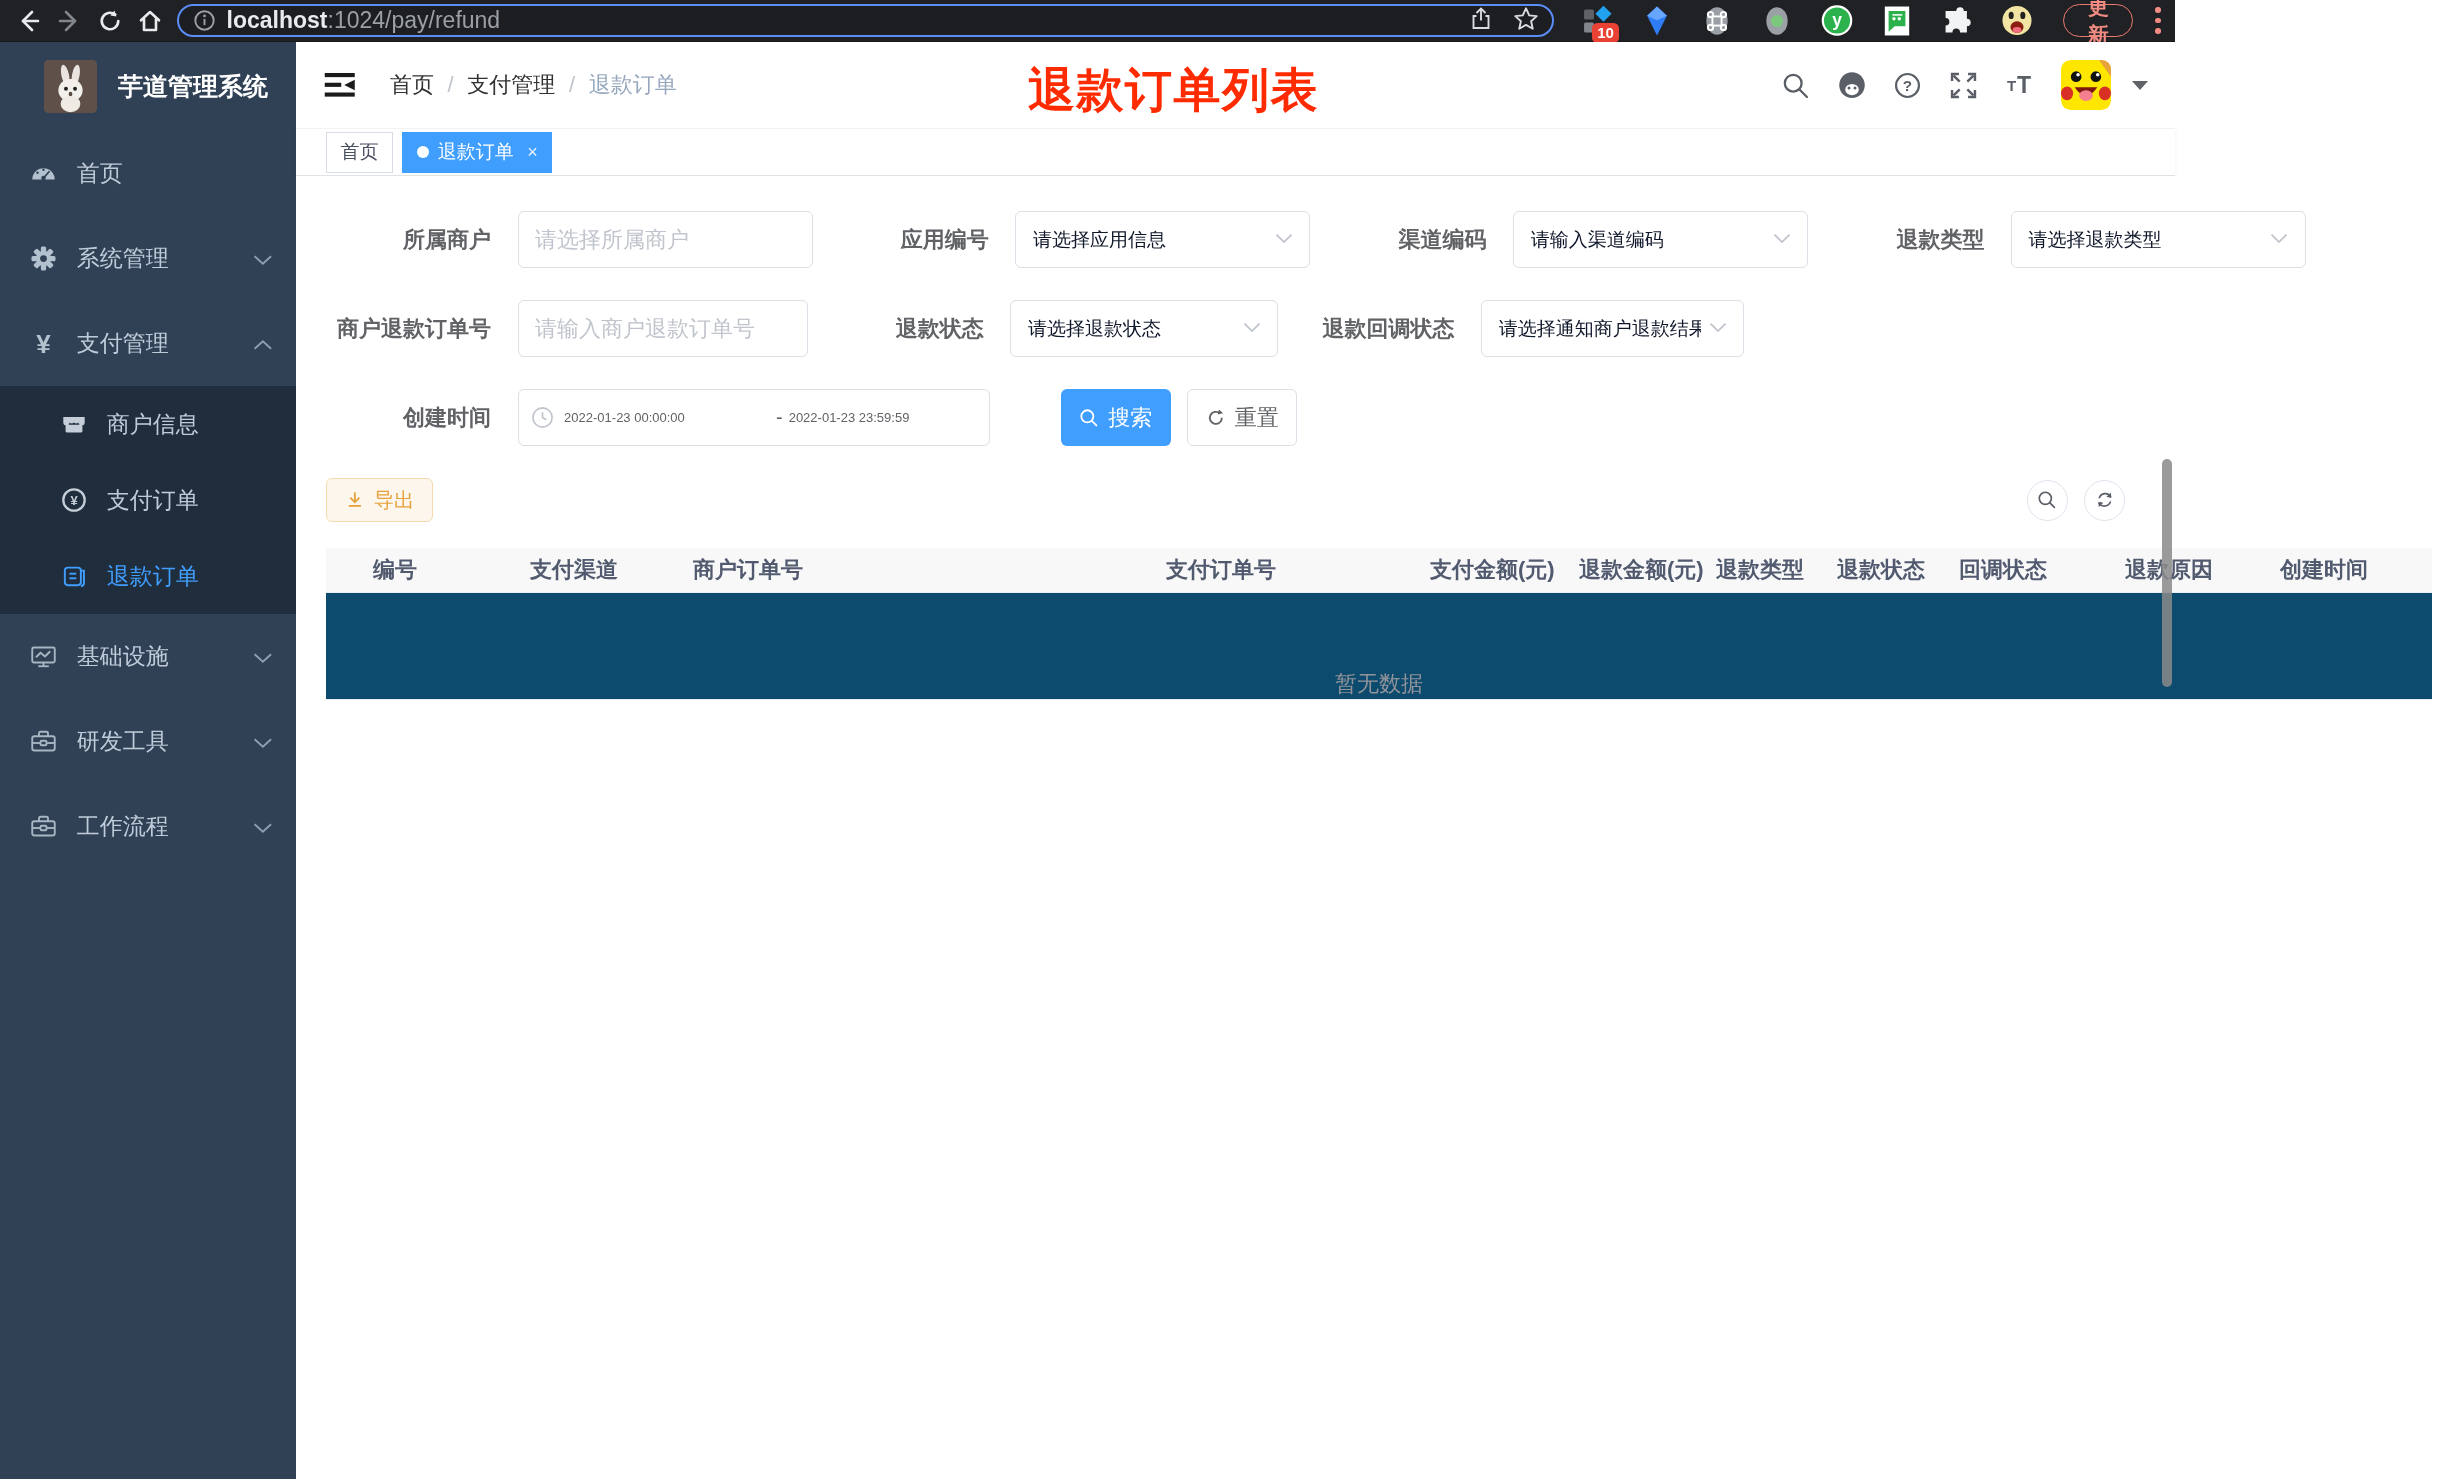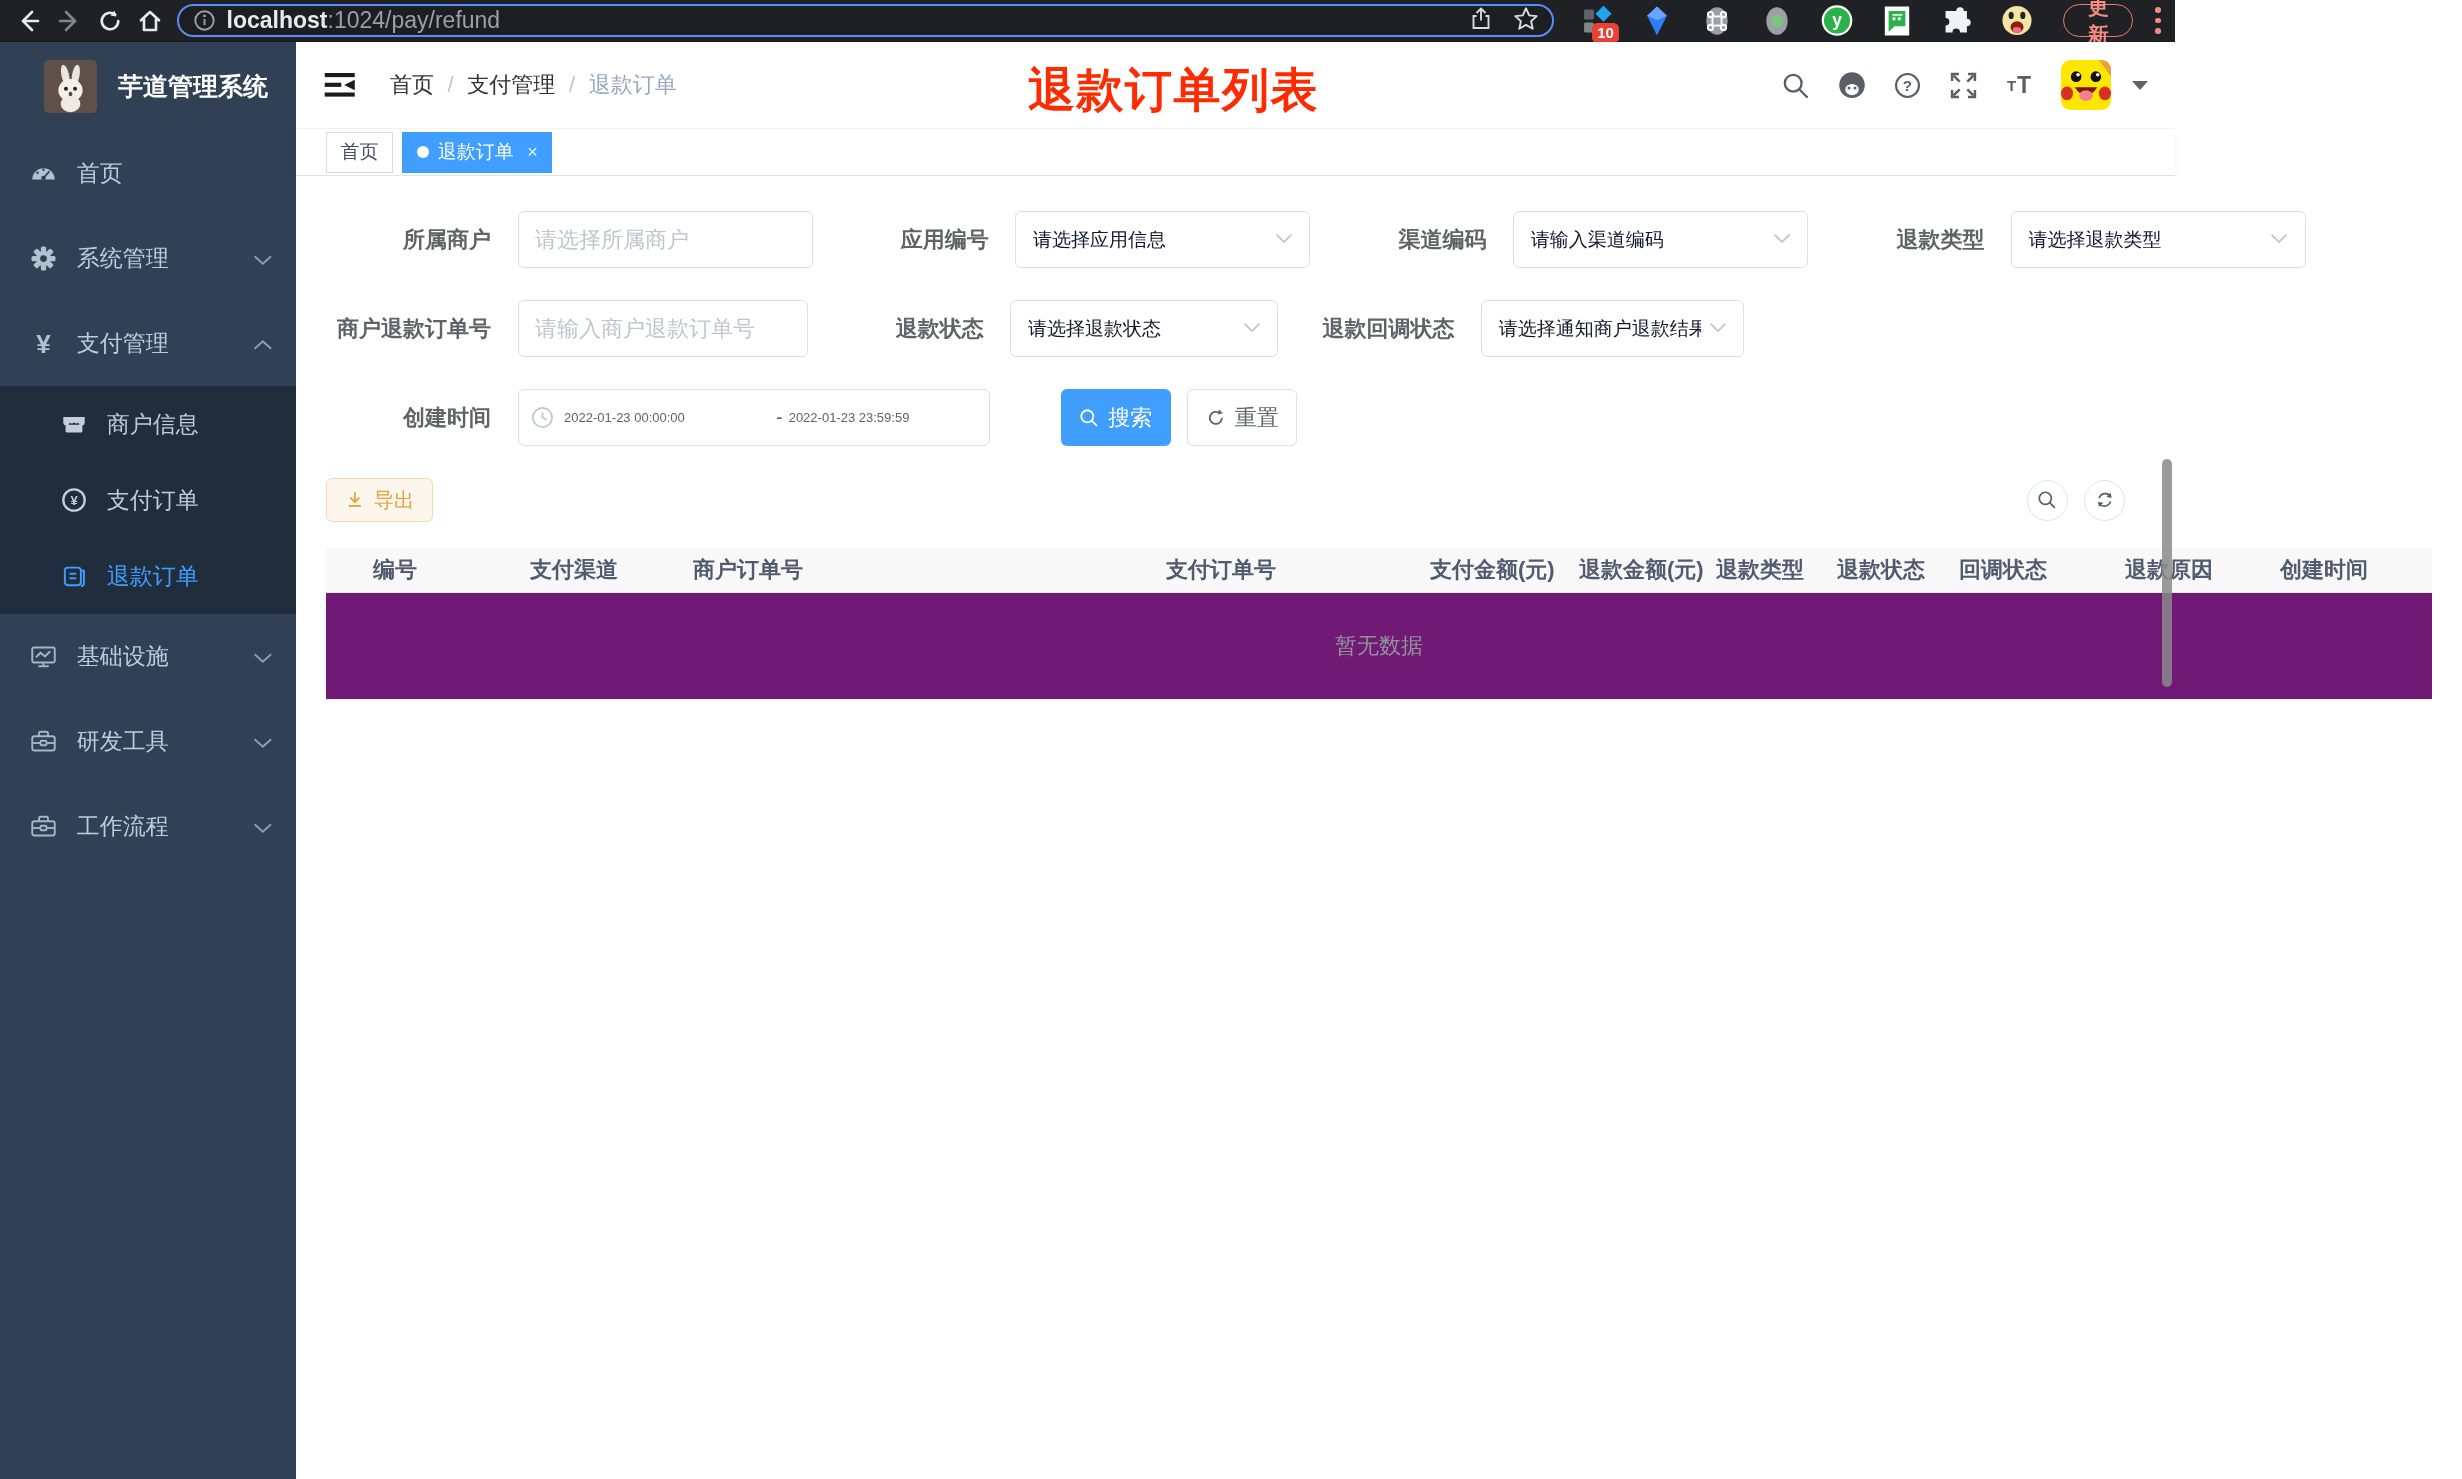--- a/index.html
+++ b/index.html
@@ -91,21 +91,21 @@
   .circle-btns { margin-left:auto; display:flex; gap:16.6px; margin-right:19.7px; }
   .cbtn { width:41px; height:41px; border-radius:50%; border:1.1px solid #dfe4ed; background:#fff; color:#5a5e66; display:flex; align-items:center; justify-content:center; cursor:pointer; }
 
   
   .table { margin-top:26px; position:relative; width:2106px; }
   .thead { display:flex; height:45px; align-items:center; background:#f8f8f9; border-bottom:0.8px solid #e8ebf0; font-size:22px; font-weight:600; color:#515a6e; }
   .th { white-space:nowrap; overflow:hidden; padding-right:7.6px; }
   .c1 { width:204px; padding-left:47px; } .c2 { width:163px; } .c3 { width:473px; } .c4 { width:264px; }
   .c5 { width:149px; } .c6 { width:137px; } .c7 { width:121px; } .c8 { width:122px; }
   .c9 { width:166px; } .c10 { width:155px; } .c11 { flex:1; min-width:0; }
-  .tbody { height:107px; display:flex; align-items:center; justify-content:center; border-bottom:0.8px solid #e8ebf0; background:#701a75; }
+  .tbody { height:107px; display:flex; align-items:flex-end; justify-content:center; border-bottom:0.8px solid #e8ebf0; background:#0c4a6e; }
   .empty-text { color:#909399; font-size:22px; }
   .fixed-col { position:absolute; top:0; right:0; width:106px; height:153px; box-shadow:-9px 0 9px -7.6px rgba(0,0,0,0.15); }
   .fixed-col .fh { height:45px; background:#f8f8f9; border-bottom:0.8px solid #e8ebf0; display:flex; align-items:center; justify-content:center; font-size:22px; font-weight:600; color:#515a6e; }
   .fixed-col .fb { height:107px; background:#fff; border-bottom:0.8px solid #e8ebf0; }
 
   .v-scrollbar { position:absolute; right:3px; top:417px; width:9.8px; height:228px; background:#8a8a8a; border-radius:6px; opacity:.85; }
 </style>
 </head>
 <body>
 

